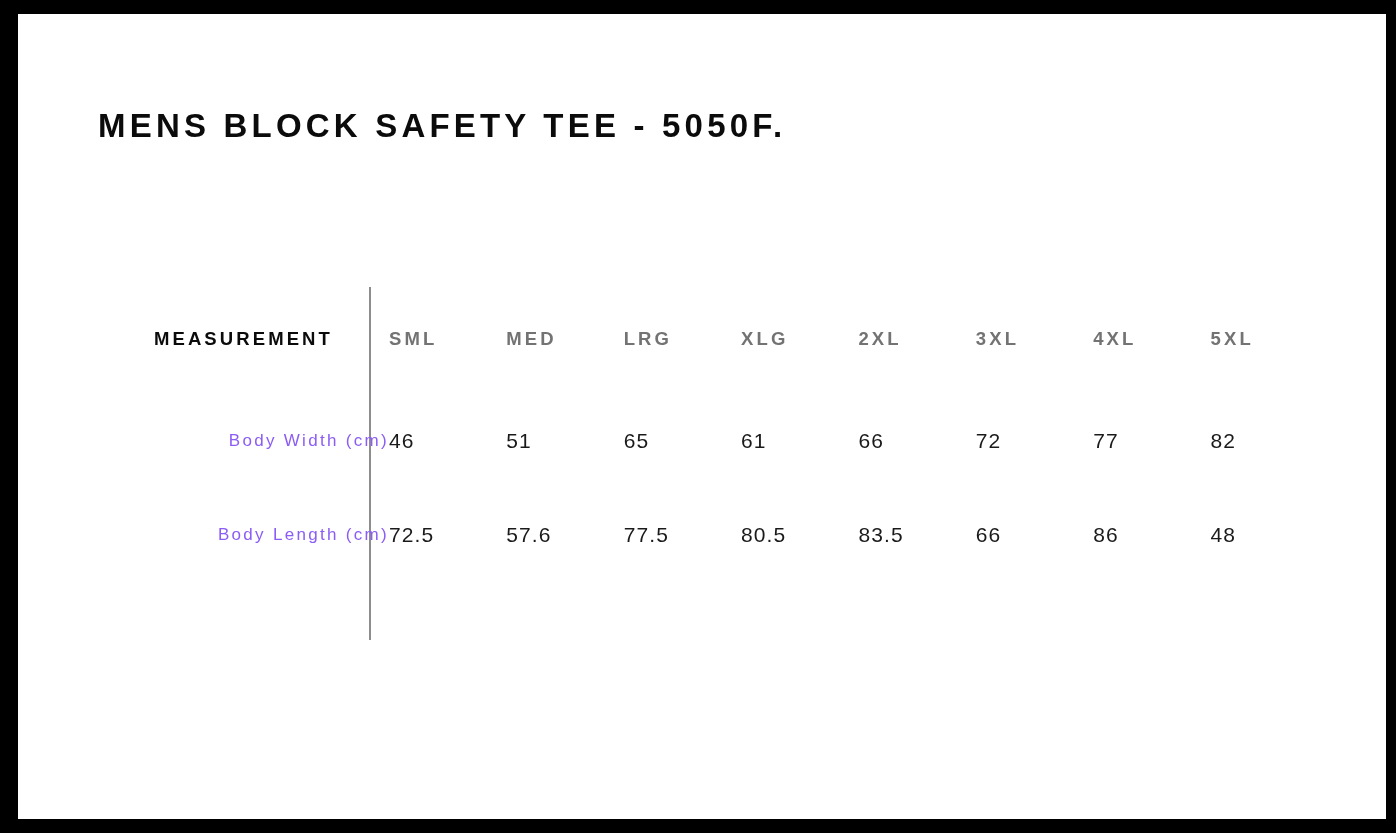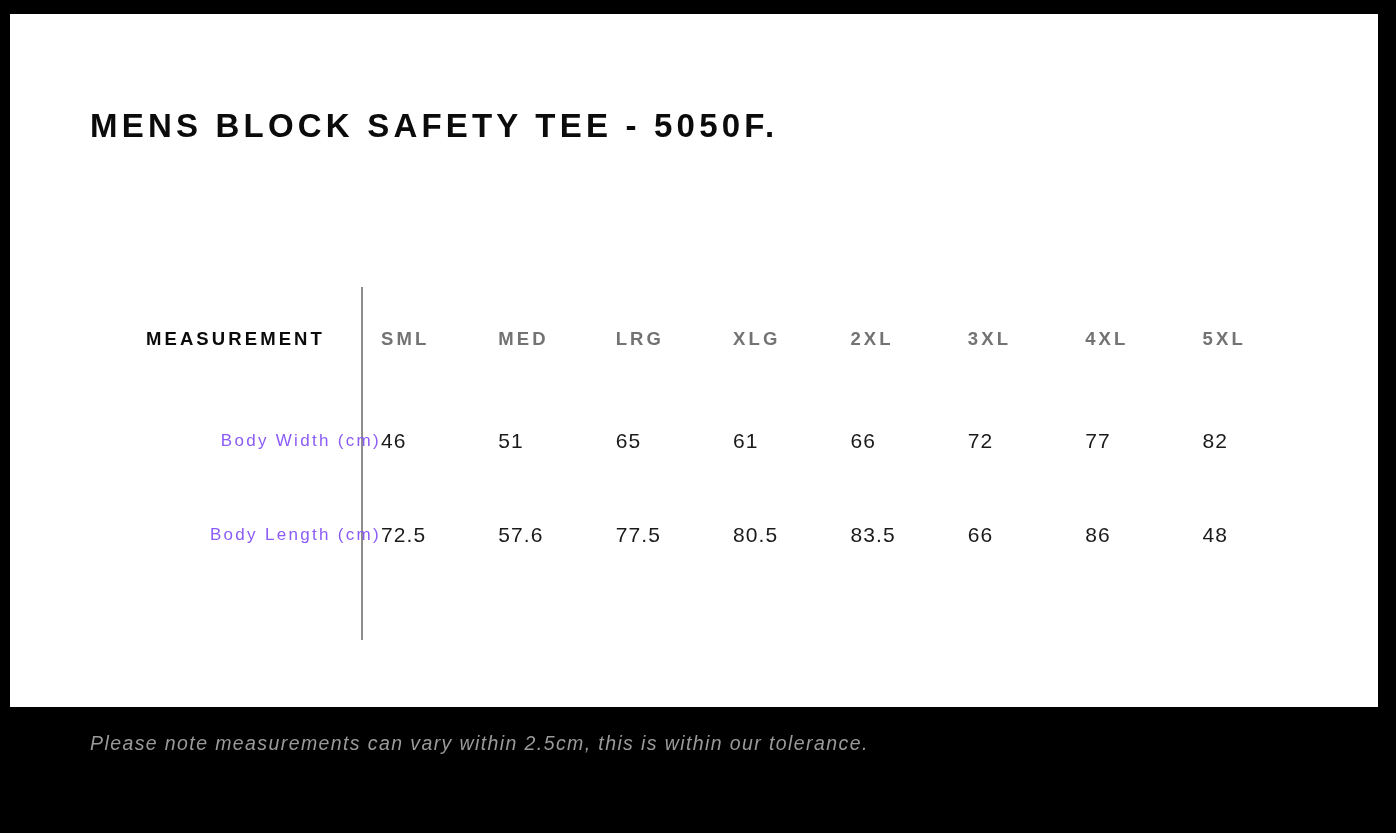--- a/index.html
+++ b/index.html
@@ -9,24 +9,24 @@
   }
   body {
     width: 1396px;
     height: 833px;
     font-family: "Liberation Sans", sans-serif;
     overflow: hidden;
   }
 
   .page {
     position: absolute;
-    left: 10px;
+    left: 18px;
     top: 14px;
     width: 1368px;
-    height: 693px;
+    height: 805px;
     background: #ffffff;
     box-sizing: border-box;
   }
 
   .title {
     position: absolute;
     left: 80px;
     top: 93px;
     font-size: 33px;
     font-weight: bold;
@@ -177,15 +177,14 @@
           <td class="cell-value">80.5</td>
           <td class="cell-value">83.5</td>
           <td class="cell-value">66</td>
           <td class="cell-value">86</td>
           <td class="cell-value">48</td>
         </tr>
       </tbody>
     </table>
   </div>
 
-  <div class="footnote">Please note measurements can vary within 2.5cm, this is within our tolerance.</div>
 
 </div>
 
 </body></html>

